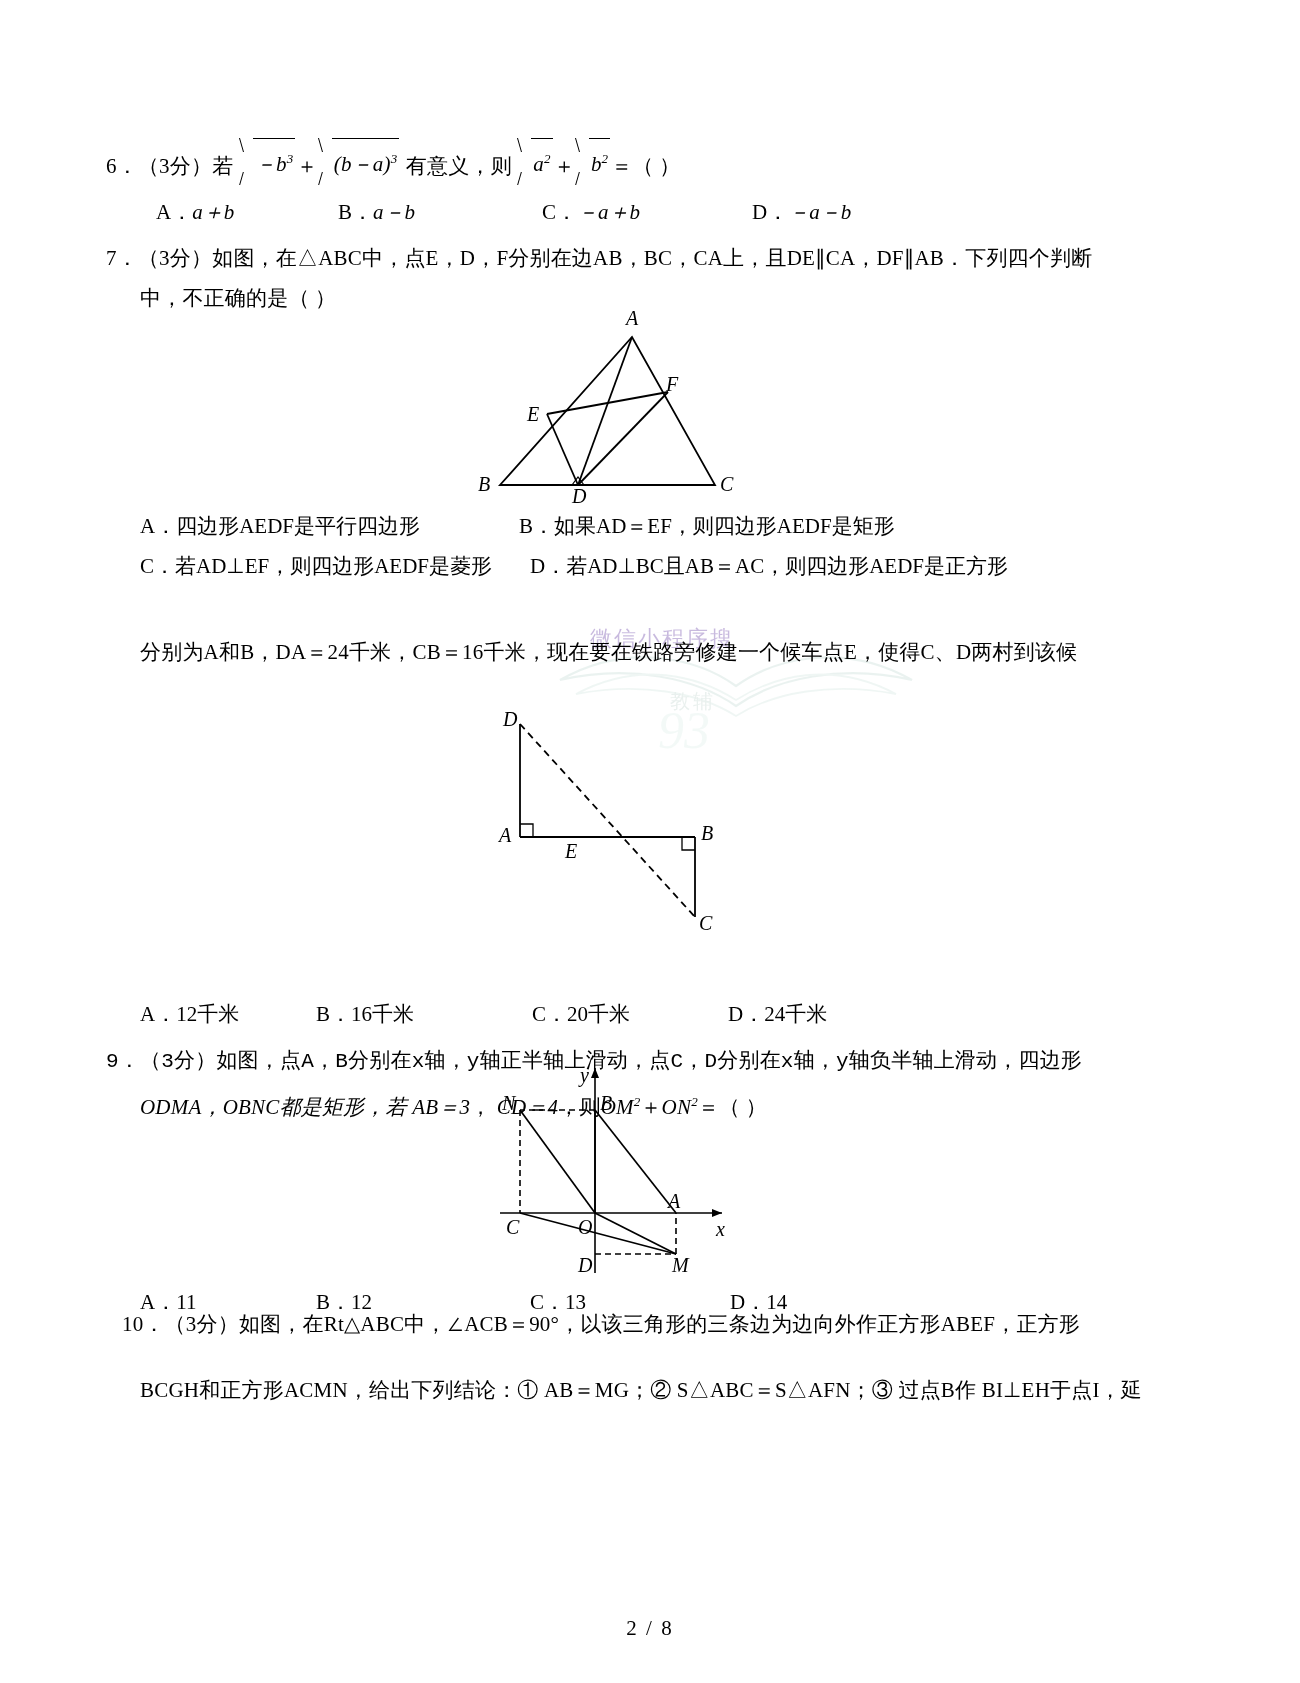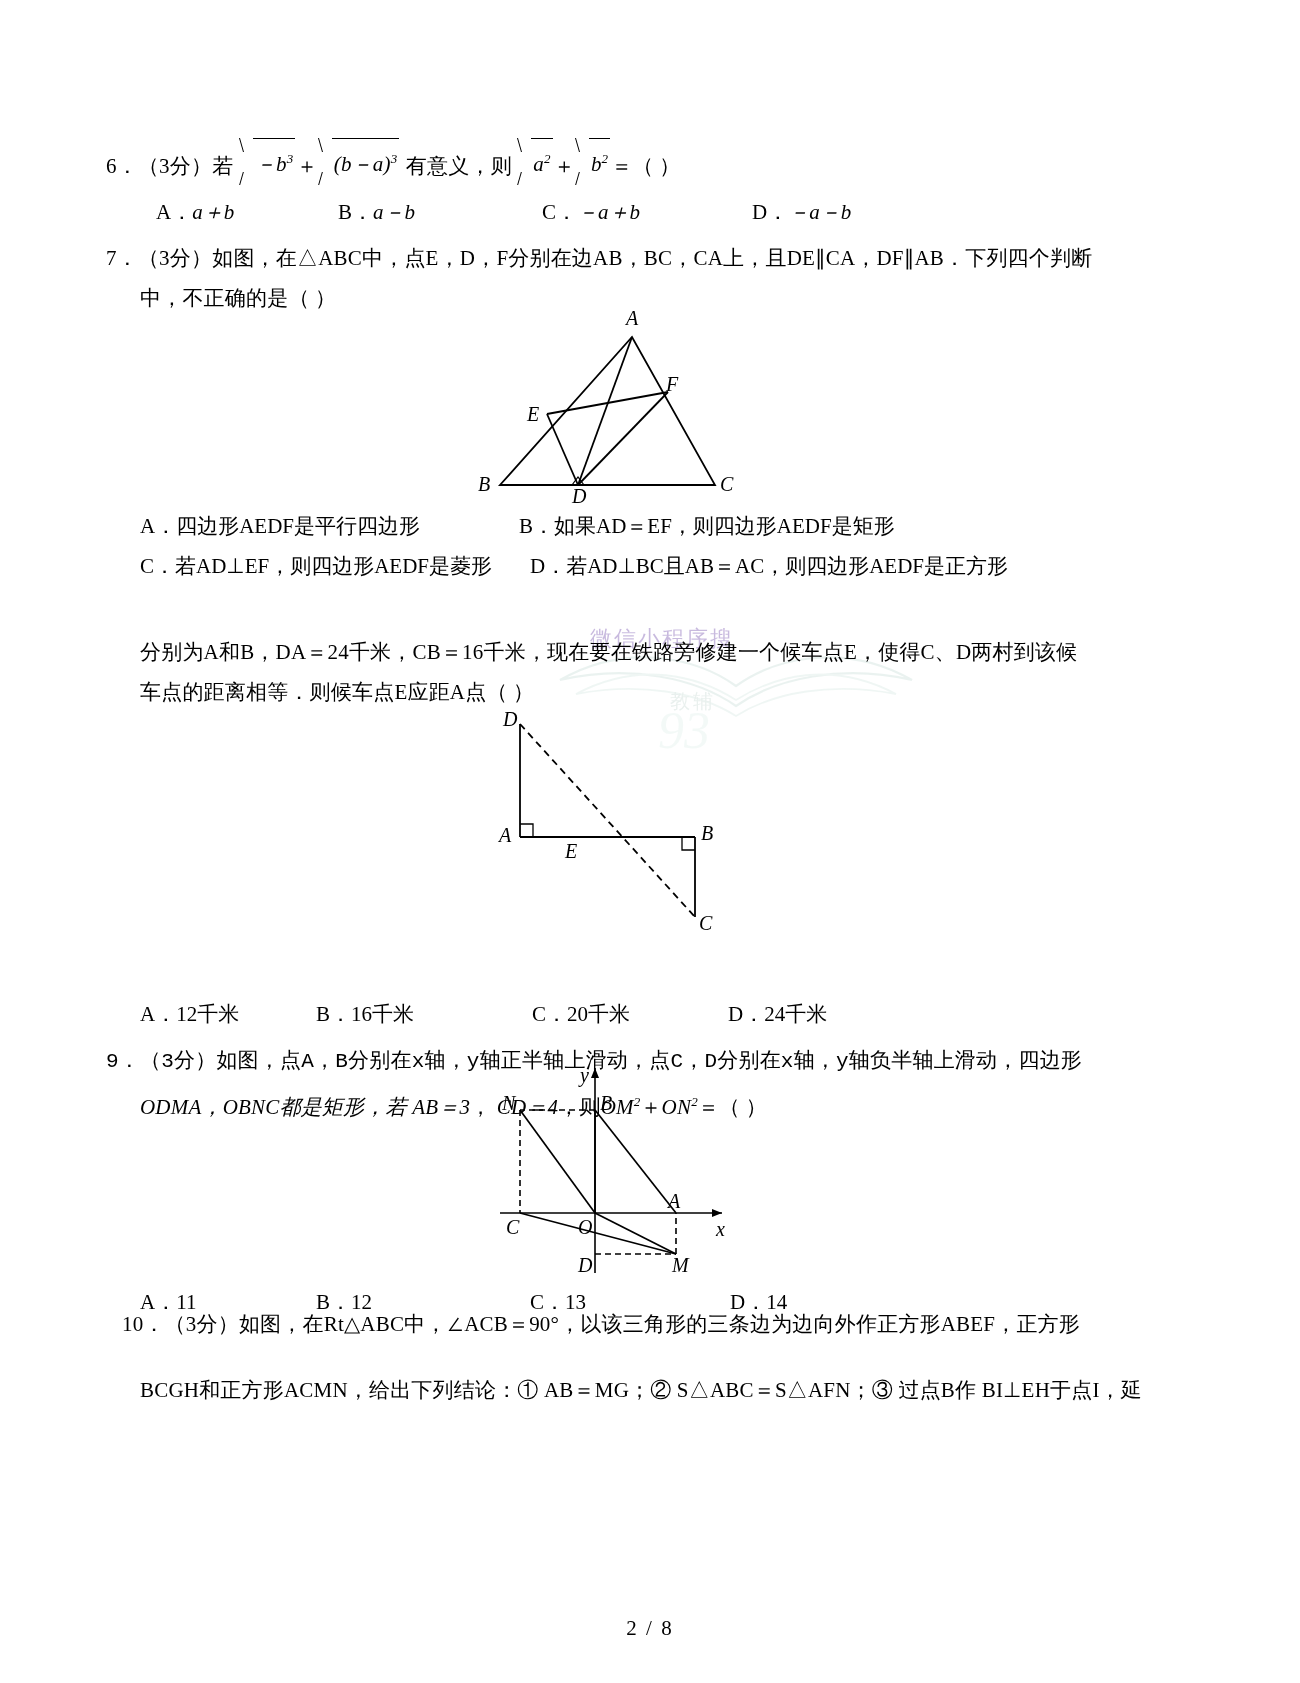--- a/index.html
+++ b/index.html
@@ -144,23 +144,20 @@
     <span class="opt" style="left:379px;"><span>B．</span><span>如果AD＝EF，则四边形AEDF是矩形</span></span>
   </div>
   <div class="opts" style="left:140px; top:552px;">
     <span class="opt" style="left:0px;"><span>C．</span><span>若AD⊥EF，则四边形AEDF是菱形</span></span>
     <span class="opt" style="left:390px;"><span>D．</span><span>若AD⊥BC且AB＝AC，则四边形AEDF是正方形</span></span>
   </div>
 
   <div class="q" style="left:140px; top:632px;">
     <span>分别为A和B，DA＝24千米，CB＝16千米，现在要在铁路旁修建一个候车点E，使得C、D两村到该候</span>
   </div>
-  <div class="q" style="left:140px; top:672px;">
-    <span>车点的距离相等．则候车点E应距A点（    ）</span>
-  </div>
 
   <div class="fig" style="left:495px; top:712px; width:250px; height:230px;">
     <svg width="250" height="230" viewBox="0 0 250 230">
 
       <line x1="25" y1="12" x2="25" y2="125" stroke="#000" stroke-width="1.8"></line>
       <line x1="25" y1="125" x2="200" y2="125" stroke="#000" stroke-width="1.8"></line>
       <line x1="200" y1="125" x2="200" y2="205" stroke="#000" stroke-width="1.8"></line>
 
       <polyline points="25,112 38,112 38,125" fill="none" stroke="#000" stroke-width="1.3"></polyline>
       <polyline points="187,125 187,138 200,138" fill="none" stroke="#000" stroke-width="1.3"></polyline>

